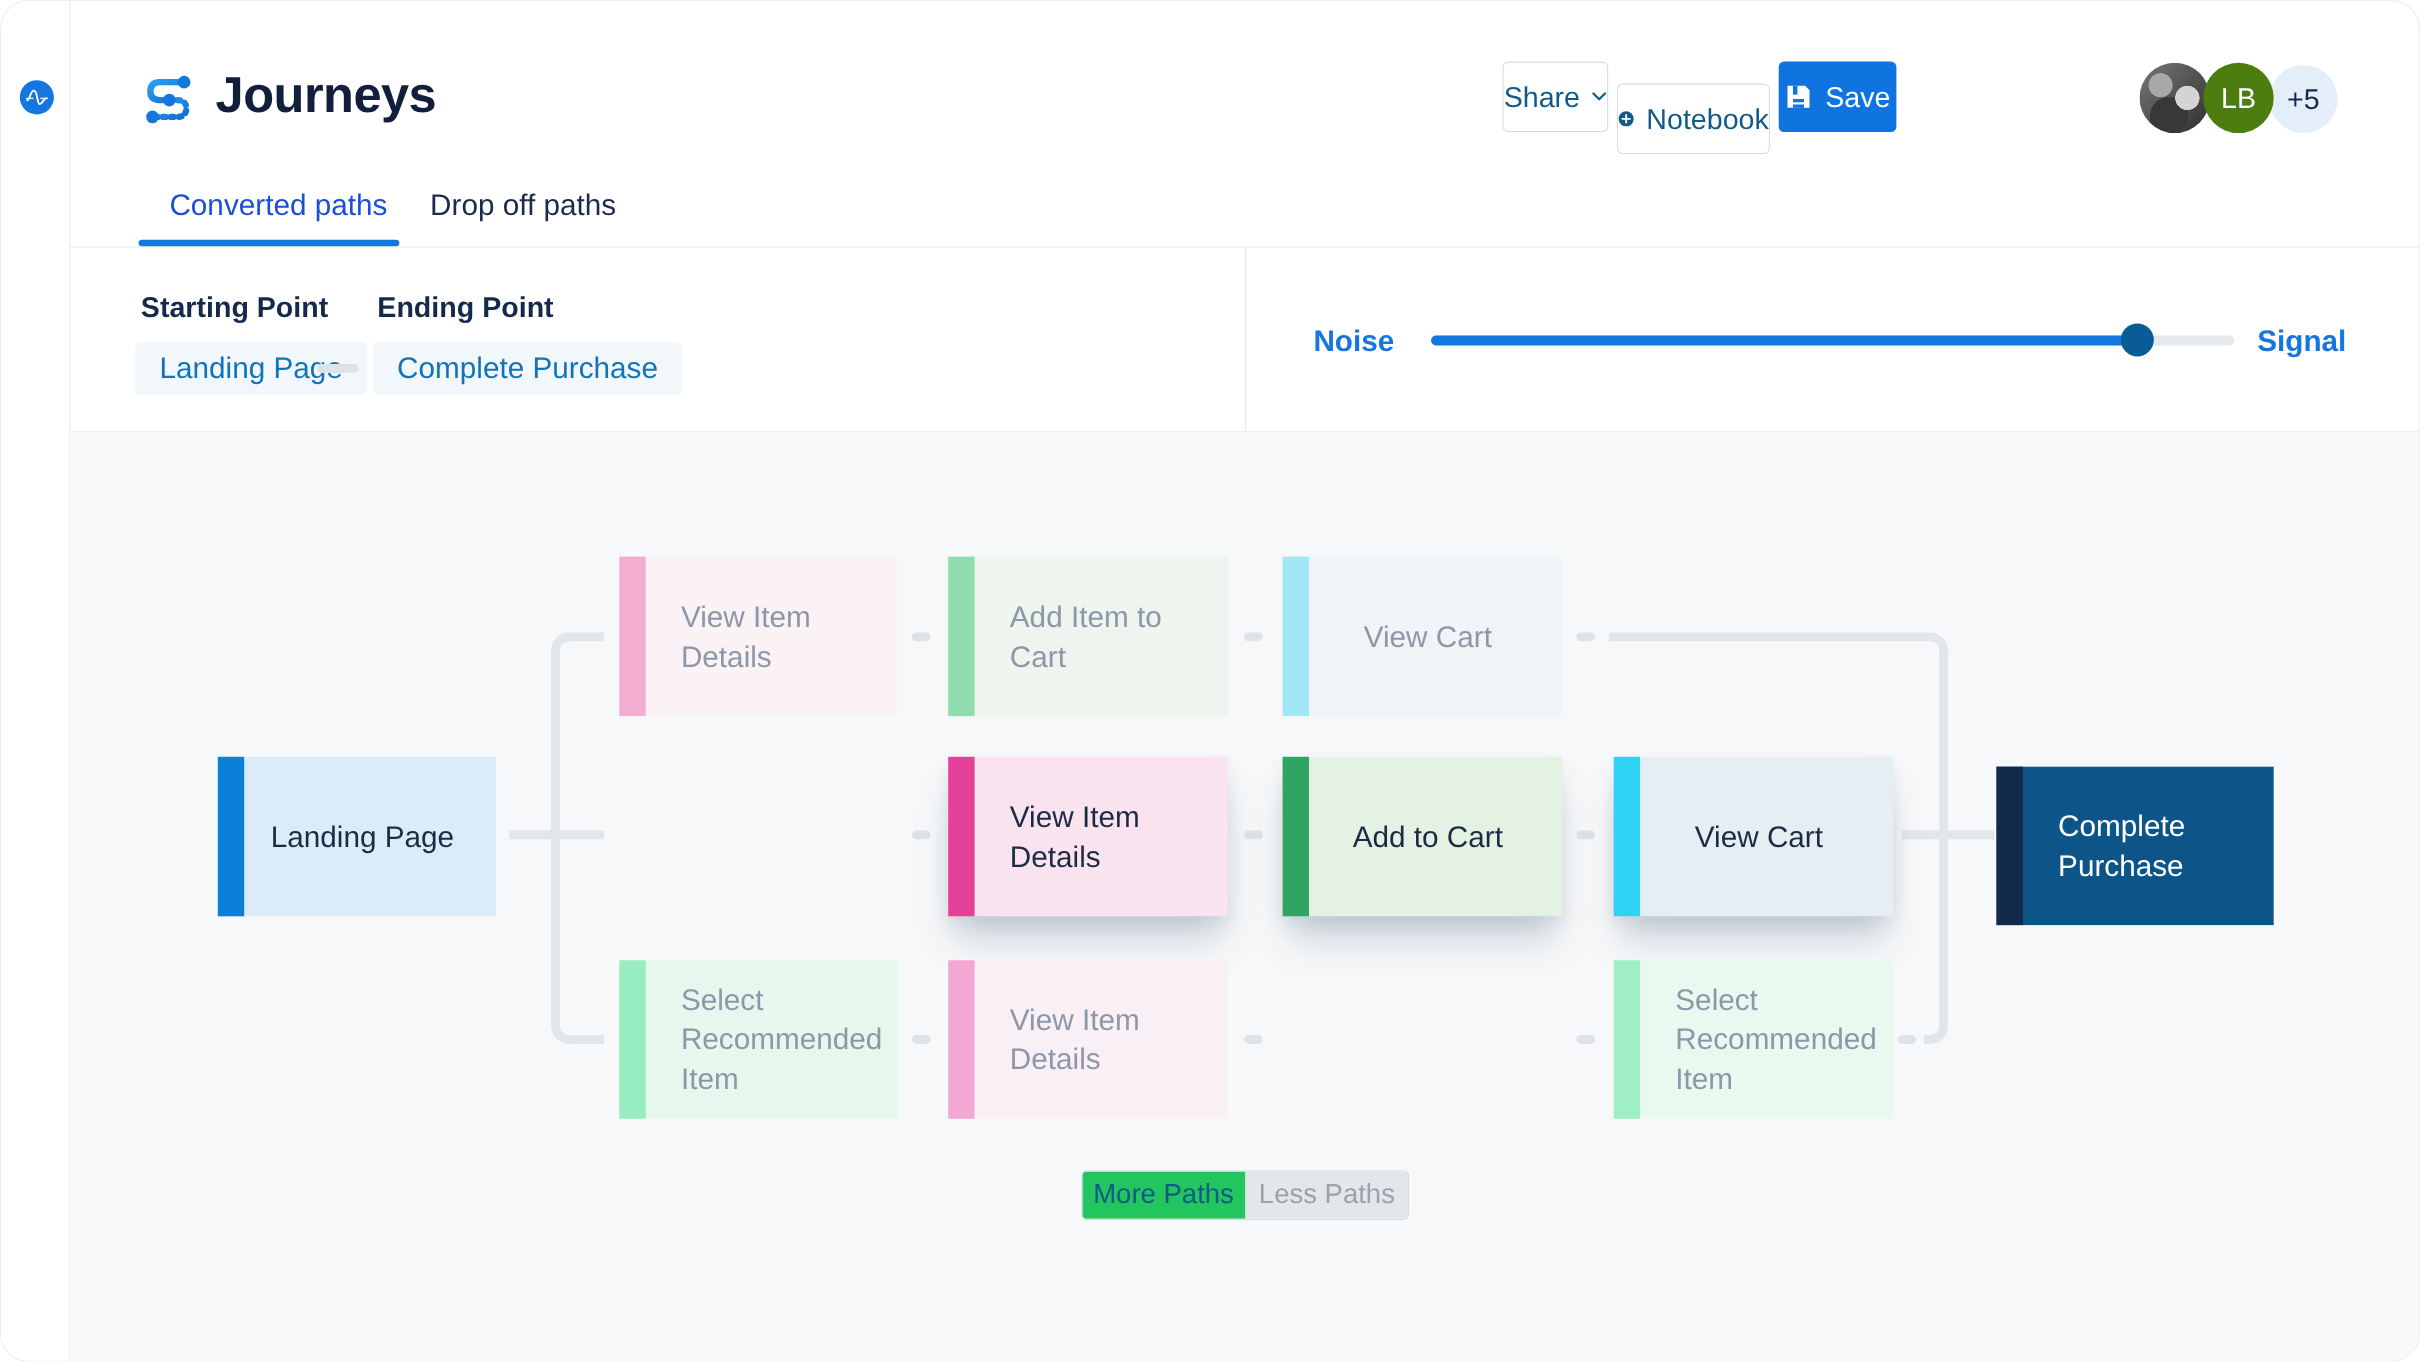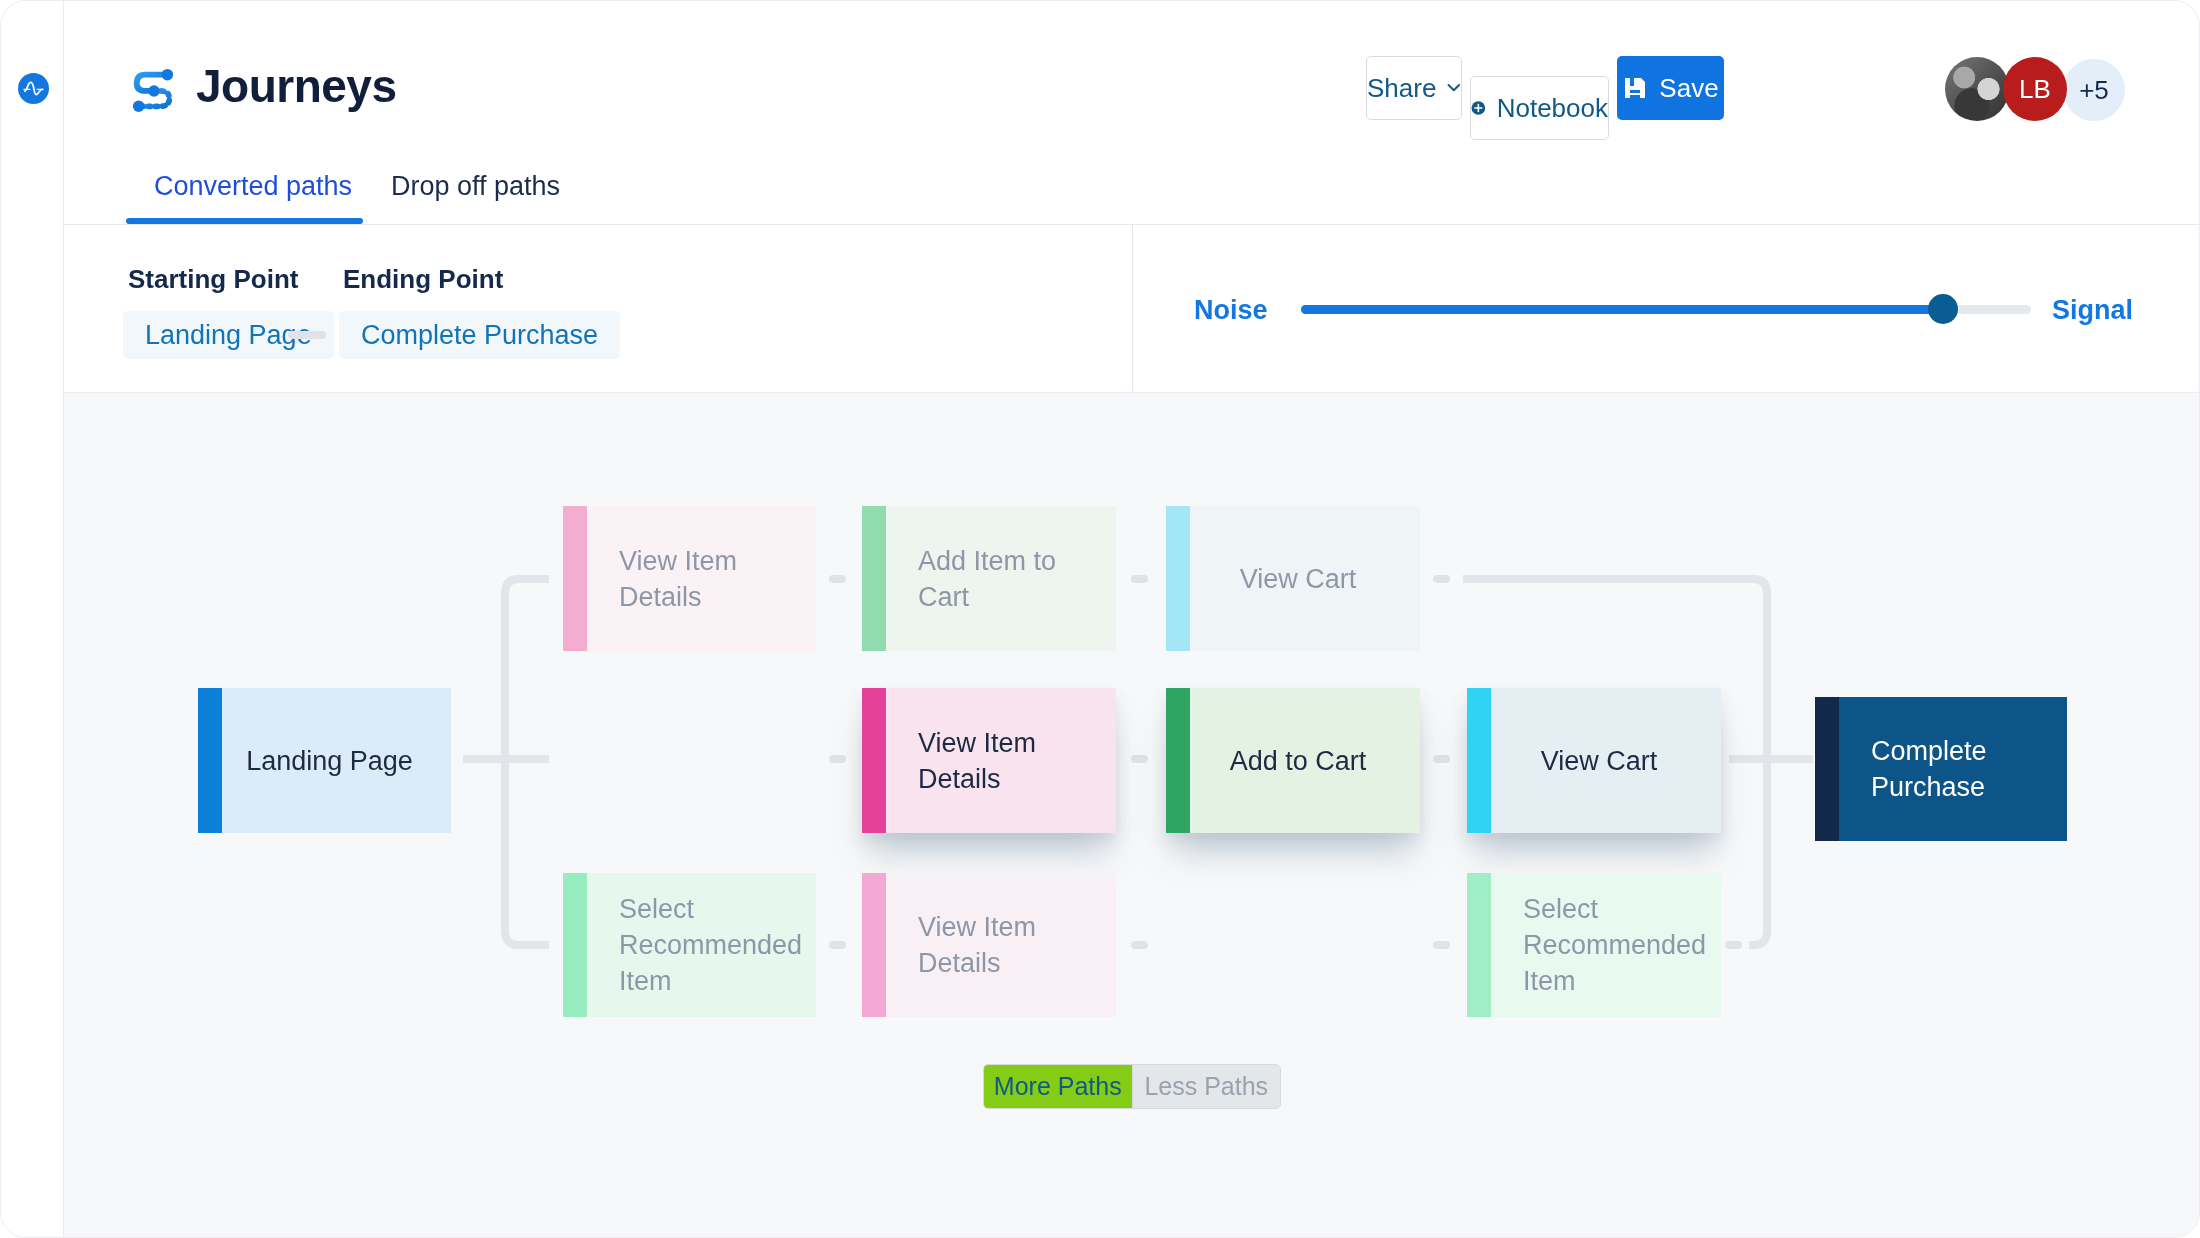--- a/index.html
+++ b/index.html
@@ -35,21 +35,21 @@
   .avatar { position:absolute; border-radius:50%; display:flex; align-items:center;
             justify-content:center; font-size:26px; }
   .avatar-photo { left:1944px; top:56px; width:64px; height:64px; z-index:1;
     background:
       radial-gradient(circle at 30% 32%, #a8a8a8 0 17%, transparent 18%),
       radial-gradient(circle at 68% 50%, #d4d4d4 0 20%, transparent 21%),
       radial-gradient(circle at 42% 76%, #383838 0 28%, transparent 29%),
       linear-gradient(135deg,#777 0%, #2e2e2e 100%);
   }
   .avatar-lb { left:2002px; top:56px; width:64px; height:64px; z-index:3;
-               background:#b91c1c; color:#ffffff; }
+               background:#4d7c0f; color:#ffffff; }
   .avatar-more { left:2062px; top:58px; width:62px; height:62px; z-index:2;
                  background:#e4eef8; color:#13294b; }
 
   
   .tab { position:absolute; top:170px; font-size:27px; cursor:pointer; }
   .tab-active { left:153px; color:#1d4ed8; }
   .tab-inactive { left:390px; color:#1b2b4d; }
   .tab-underline { position:absolute; left:125px; top:217px; width:237px; height:6px;
                    border-radius:3px; background:#1476df; }
   .header-divider { position:absolute; left:63px; top:223px; width:2137px; height:1px;
@@ -105,21 +105,21 @@
   .r-mid { top:687px; height:145px; }
   .r-bot { top:872px; height:144px; }
   .r-cp  { top:696px; height:144px; }
 
   
   .paths-toggle { position:absolute; left:982px; top:1063px; width:298px; height:45px;
                   display:flex; border:1px solid #d6dade; border-radius:5px;
                   overflow:hidden; background:#fff; }
   .seg { flex:1; display:flex; align-items:center; justify-content:center;
          font-size:25px; cursor:pointer; }
-  .seg-more { color:#0f5a86; background:#84cc16; }
+  .seg-more { color:#0f5a86; background:#22c55e; }
   .seg-less { color:#9aa2ad; background:#e3e7ea; border-left:1px solid #d6dade; }
 </style>
 </head>
 <body>
 
 <div id="window">
 
   <div class="rail">
     <div class="rail-logo">
       <svg width="21" height="21" viewBox="0 0 24 24">

